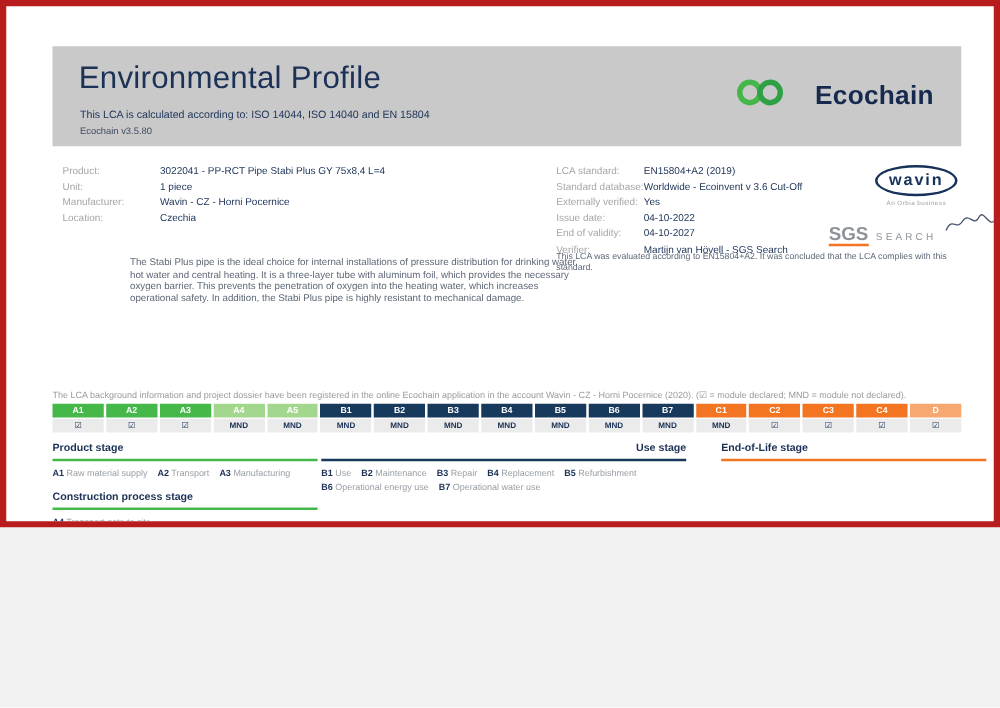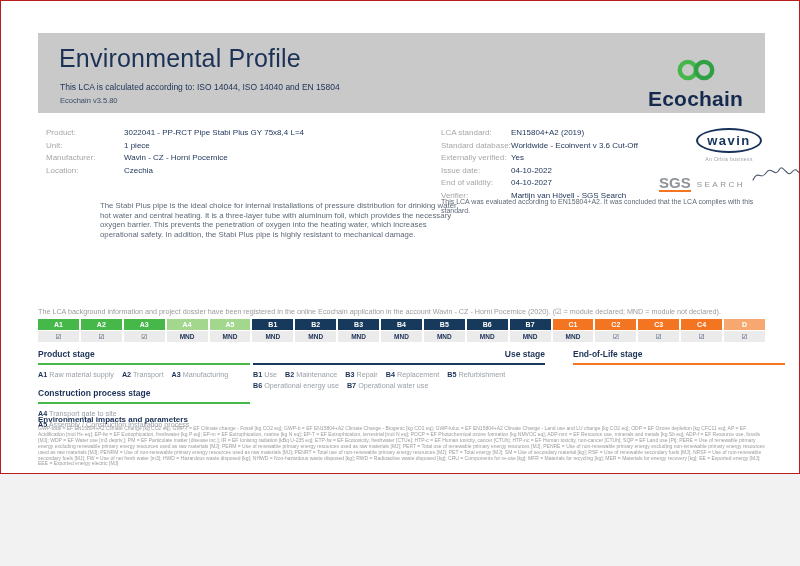--- a/index.html
+++ b/index.html
@@ -1,27 +1,27 @@
 <!DOCTYPE html>
 <html><head>
 <meta charset="utf-8">
 <style>
   * { margin:0; padding:0; box-sizing:border-box; }
   html,body { background:#f2f2f2; }
   body { font-family:"Liberation Sans","DejaVu Sans",sans-serif; }
   .page {
-    position:relative; width:800px; height:474px; background:#ffffff;
-    border:1px solid #b91c1c; overflow:hidden; color:#1b3156;
+    position:relative; width:800px; height:422px; background:#ffffff;
+    border:5px solid #b91c1c; overflow:hidden; color:#1b3156;
   }
   
   .band { position:absolute; left:37px; top:32px; width:727px; height:80px; background:#c9c9c9; }
   .band-title { position:absolute; left:21px; top:11px; font-size:25px; font-weight:500; color:#1b3156; letter-spacing:.2px; }
   .band-sub { position:absolute; left:22px; top:49px; font-size:8.5px; color:#1b3156; }
   .band-ver { position:absolute; left:22px; top:63px; font-size:7.5px; color:#3c4a63; }
-  .eco-logo { position:absolute; right:22px; top:24px; display:flex; align-items:center; gap:0;flex-direction:column; }
+  .eco-logo { position:absolute; right:22px; top:24px; display:flex; align-items:center; gap:23px; }
   .eco-word { font-size:21px; font-weight:bold; color:#152a4e; letter-spacing:.2px; }
   
   .meta-left { position:absolute; left:45px; top:126px; width:360px; }
   .meta-right { position:absolute; left:440px; top:126px; width:320px; }
   .mrow { display:flex; font-size:8px; line-height:12.5px; }
   .mrow .lbl { color:#a6a6a6; flex:0 0 78px; }
   .meta-right .mrow .lbl { flex:0 0 70px; }
   .mrow .val { color:#1b3156; white-space:pre-line; }
   .desc { position:absolute; left:57px; top:200px; width:362px; font-size:7.8px; line-height:9.6px; color:#5e6977;margin-left:42px; }
   .eval { position:absolute; left:440px; top:196px; width:330px; font-size:7px; line-height:9px; color:#5e6977; }

